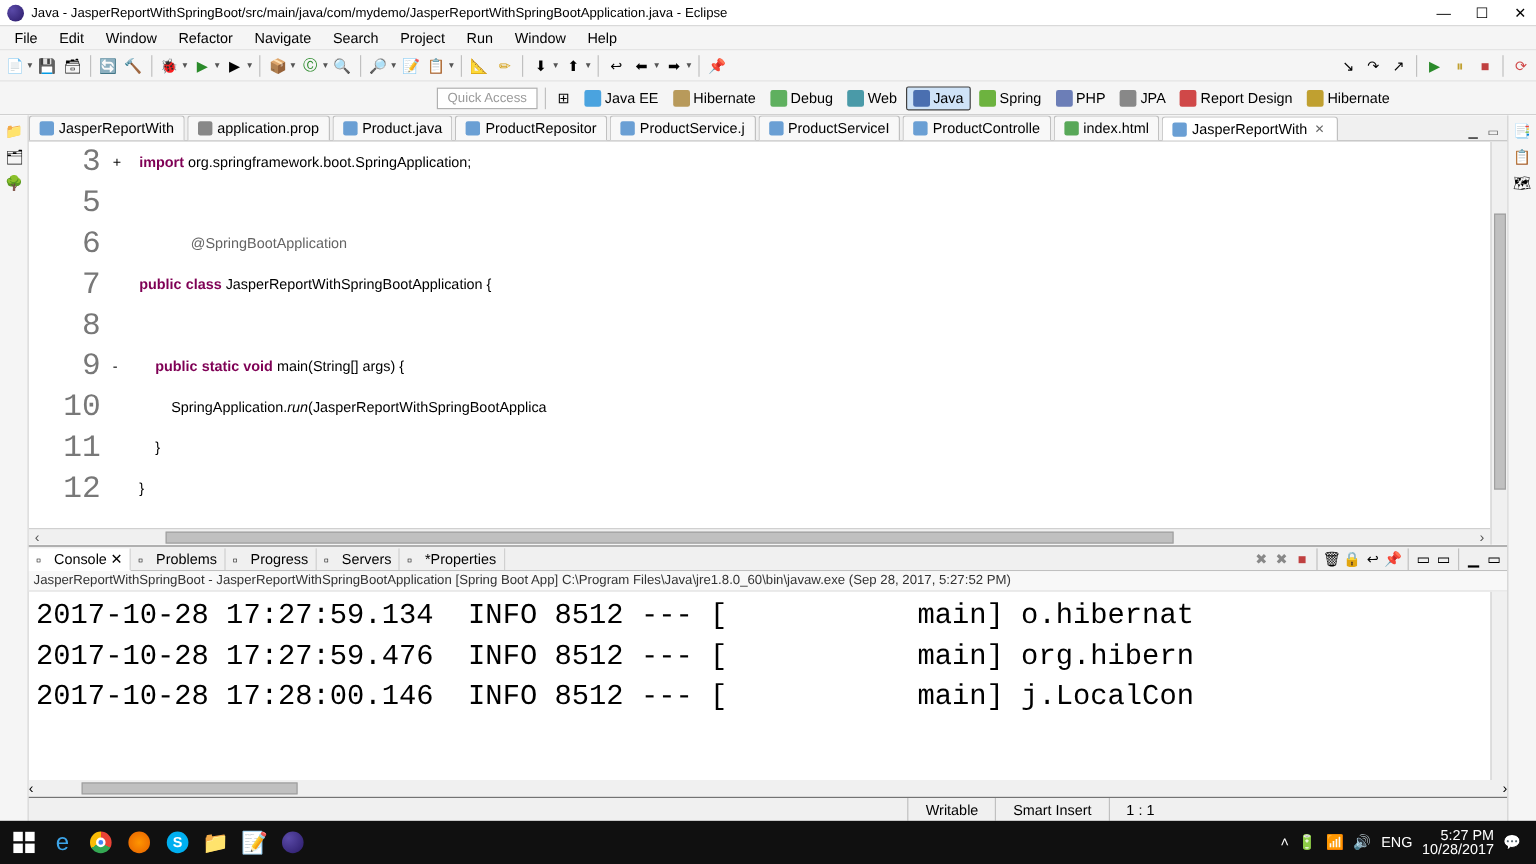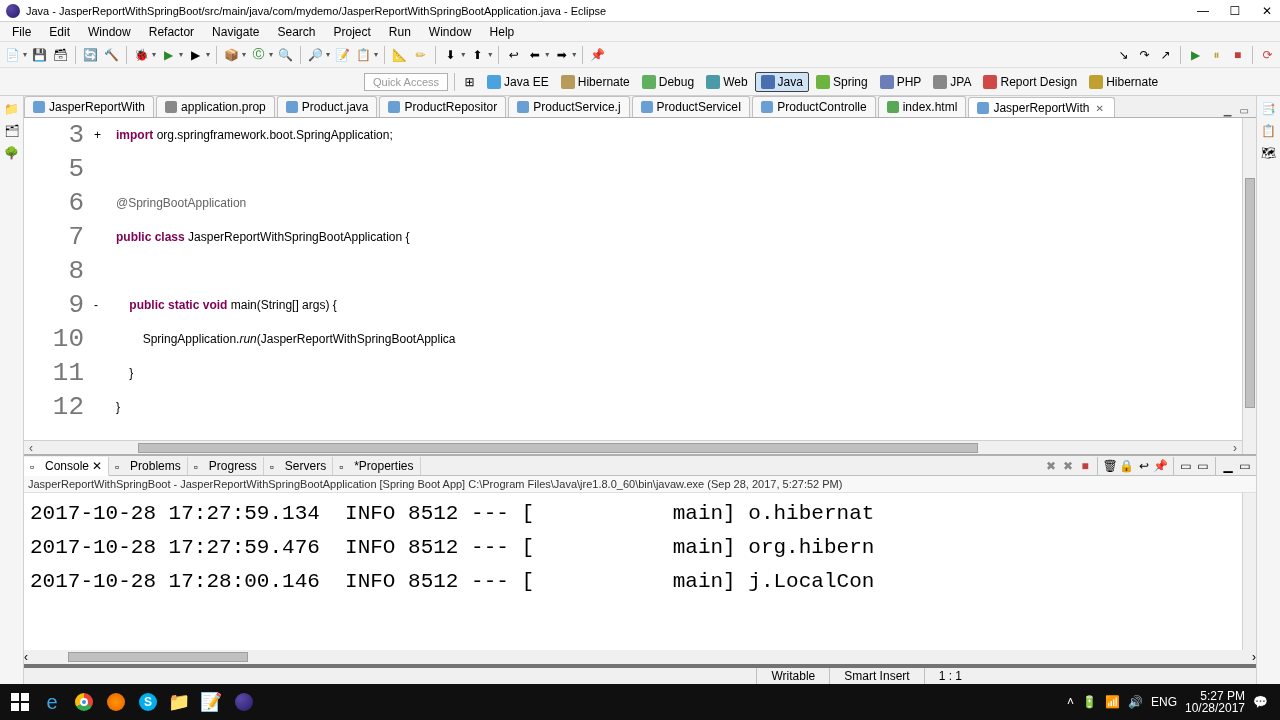--- a/index.html
+++ b/index.html
@@ -30,41 +30,41 @@
 .tab.active { background:#fff; position:relative; top:1px; }
 .tab .ticon { width:12px; height:12px; border-radius:2px; }
 .tab .close { font-size:10px; color:#666; padding:0 2px; }
 .minmax { margin-left:auto; display:flex; gap:2px; padding:0 4px; }
 .minmax span { cursor:pointer; font-size:10px; color:#555; padding:1px 3px; }
 .editorbody { flex:1; display:flex; background:#fff; position:relative; overflow:hidden; }
 .codeline { display:flex; font-family:"Courier New",monospace; font-size:26px; line-height:34px; white-space:pre; }
 .ln { width:70px; text-align:right; color:#787878; padding-right:10px; user-select:none; font-family:"Courier New",monospace; font-size:26px; }
 .marker { width:22px; display:inline-block; }
 .kw { color:#7f0055; font-weight:bold; }
-.ann { color:#646464; }
+.ann { color:#646464;margin-left:43px; }
 .method-call { color:#000; font-style:italic; }
 .hscroll { height:14px; background:#f0f0f0; border-top:1px solid #d0d0d0; display:flex; align-items:center; }
 .hscroll .thumb { height:10px; background:#c0c0c0; border:1px solid #a0a0a0; margin-left:100px; width:840px; }
 .hscroll .arrow { width:14px; text-align:center; color:#555; cursor:pointer; }
 .vscroll { width:14px; background:#f0f0f0; border-left:1px solid #d0d0d0; position:relative; }
 .vscroll .thumb { width:10px; background:#c0c0c0; border:1px solid #a0a0a0; margin:60px auto 0; height:230px; }
 .bottompanel { height:210px; display:flex; flex-direction:column; border-top:2px solid #b0b0b0; background:#fff; }
 .btabbar { height:20px; display:flex; align-items:center; background:#f0f0f0; border-bottom:1px solid #c0c0c0; }
 .btab { display:flex; align-items:center; gap:3px; padding:2px 6px; cursor:pointer; font-size:11px; border-right:1px solid #d0d0d0; }
 .btab.active { background:#fff; border-bottom:1px solid #fff; position:relative; top:1px; }
 .btab .bicon { width:12px; height:12px; }
 .btoolbar { margin-left:auto; display:flex; gap:3px; padding:0 4px; align-items:center; }
 .btoolbar .bbtn { width:14px; height:14px; cursor:pointer; display:flex; align-items:center; justify-content:center; }
 .launchline { padding:2px 4px; font-size:11px; color:#333; background:#f8f8f8; border-bottom:1px solid #e0e0e0; }
-.console { flex:1; font-family:"Courier New",monospace; font-size:21px; line-height:34px; padding:4px 6px; white-space:pre; overflow:hidden; position:relative; }
+.console { flex:1; font-family:"Courier New",monospace; font-size:24px; line-height:34px; padding:4px 6px; white-space:pre; overflow:hidden; position:relative; }
 .console-vscroll { width:14px; background:#f0f0f0; border-left:1px solid #d0d0d0; }
 .console-wrap { flex:1; display:flex; overflow:hidden; }
 .console-hscroll { height:14px; background:#f0f0f0; display:flex; align-items:center; }
 .console-hscroll .thumb { height:10px; background:#c0c0c0; border:1px solid #a0a0a0; margin-left:40px; width:180px; }
-.statusbar { height:20px; background:#f0f0f0; border-top:4px solid #737373; display:flex; align-items:flex-start; font-size:11px; }
+.statusbar { height:20px; background:#f0f0f0; border-top:1px solid #737373; display:flex; align-items:flex-start; font-size:11px; }
 .statusbar .cell { padding:0 14px; border-left:1px solid #c0c0c0; height:100%; display:flex; align-items:center; }
 .taskbar { height:36px; background:#101010; display:flex; align-items:center; padding:0 4px; }
 .taskbar .tbicon { width:32px; height:32px; display:flex; align-items:center; justify-content:center; cursor:pointer; border-radius:2px; }
 .taskbar .right { margin-left:auto; display:flex; align-items:center; gap:8px; color:#fff; font-size:10px; padding-right:8px; }
 .taskbar .clock { text-align:right; line-height:12px; }
 </style>
 </head>
 <body>
 
 <div class="titlebar">

